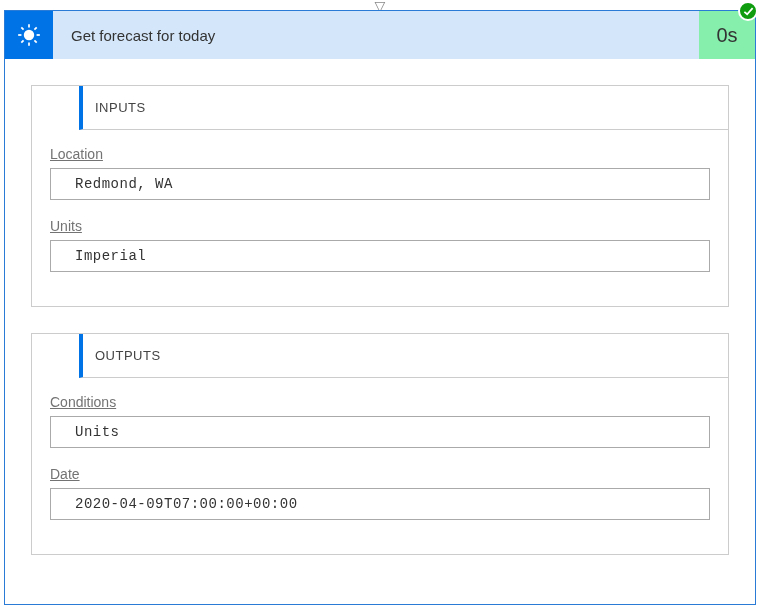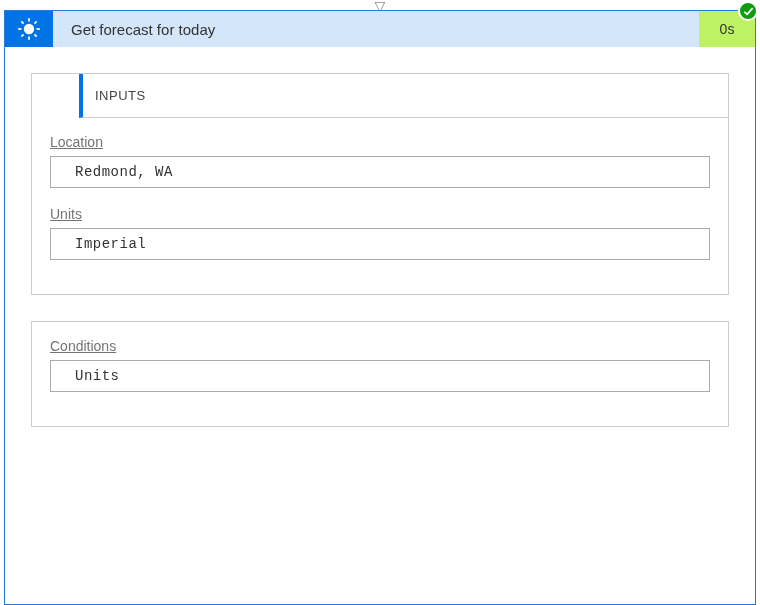--- a/index.html
+++ b/index.html
@@ -41,47 +41,47 @@
       justify-content: center;
       color: #fff;
       font-size: 12px;
       z-index: 5;
       border: 2px solid #fff;
     }
     .card-header {
       background: #d4e7fa;
       display: flex;
       align-items: stretch;
-      height: 36px;
+      height: 48px;
     }
     .icon-box {
       width: 48px;
       background: #0073e6;
       display: flex;
       align-items: center;
       justify-content: center;
       color: #fff;
       font-size: 22px;
     }
     .card-title {
       flex: 1;
       display: flex;
       align-items: center;
       padding-left: 18px;
       color: #333;
       font-size: 15px;
     }
     .duration-box {
       width: 56px;
-      background: #bef264;
+      background: #86efac;
       display: flex;
       align-items: center;
       justify-content: center;
       color: #333;
-      font-size: 14px;
+      font-size: 20px;
     }
     .card-body {
       padding: 26px 26px 0 26px;
     }
     .section {
       border: 1px solid #ccc;
       margin-bottom: 26px;
     }
     .section-header {
       border-bottom: 1px solid #ccc;
@@ -154,22 +154,27 @@
           <div class="field-value">Redmond, WA</div>
         </div>
         <div class="field">
           <div class="field-label">Units</div>
           <div class="field-value">Imperial</div>
         </div>
       </div>
     </div>
 
     <div class="section">
+      <div class="section-header">OUTPUTS</div>
       <div class="section-body">
         <div class="field">
           <div class="field-label">Conditions</div>
           <div class="field-value">Units</div>
+        </div>
+        <div class="field">
+          <div class="field-label">Date</div>
+          <div class="field-value">2020-04-09T07:00:00+00:00</div>
         </div>
       </div>
     </div>
 
   </div>
 </div>
 
 </body></html>

